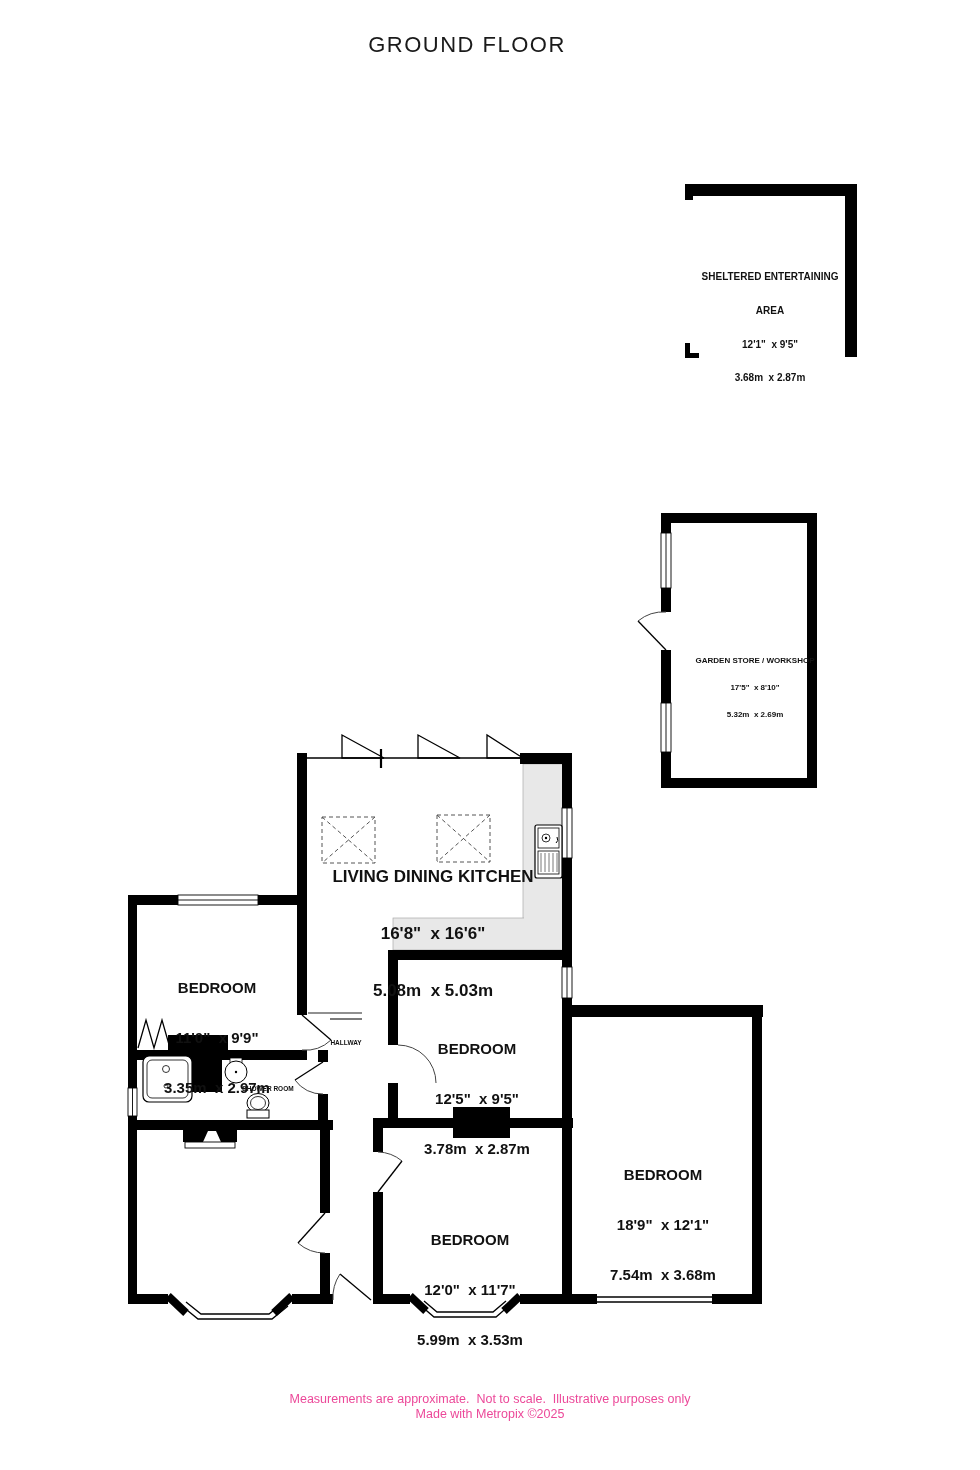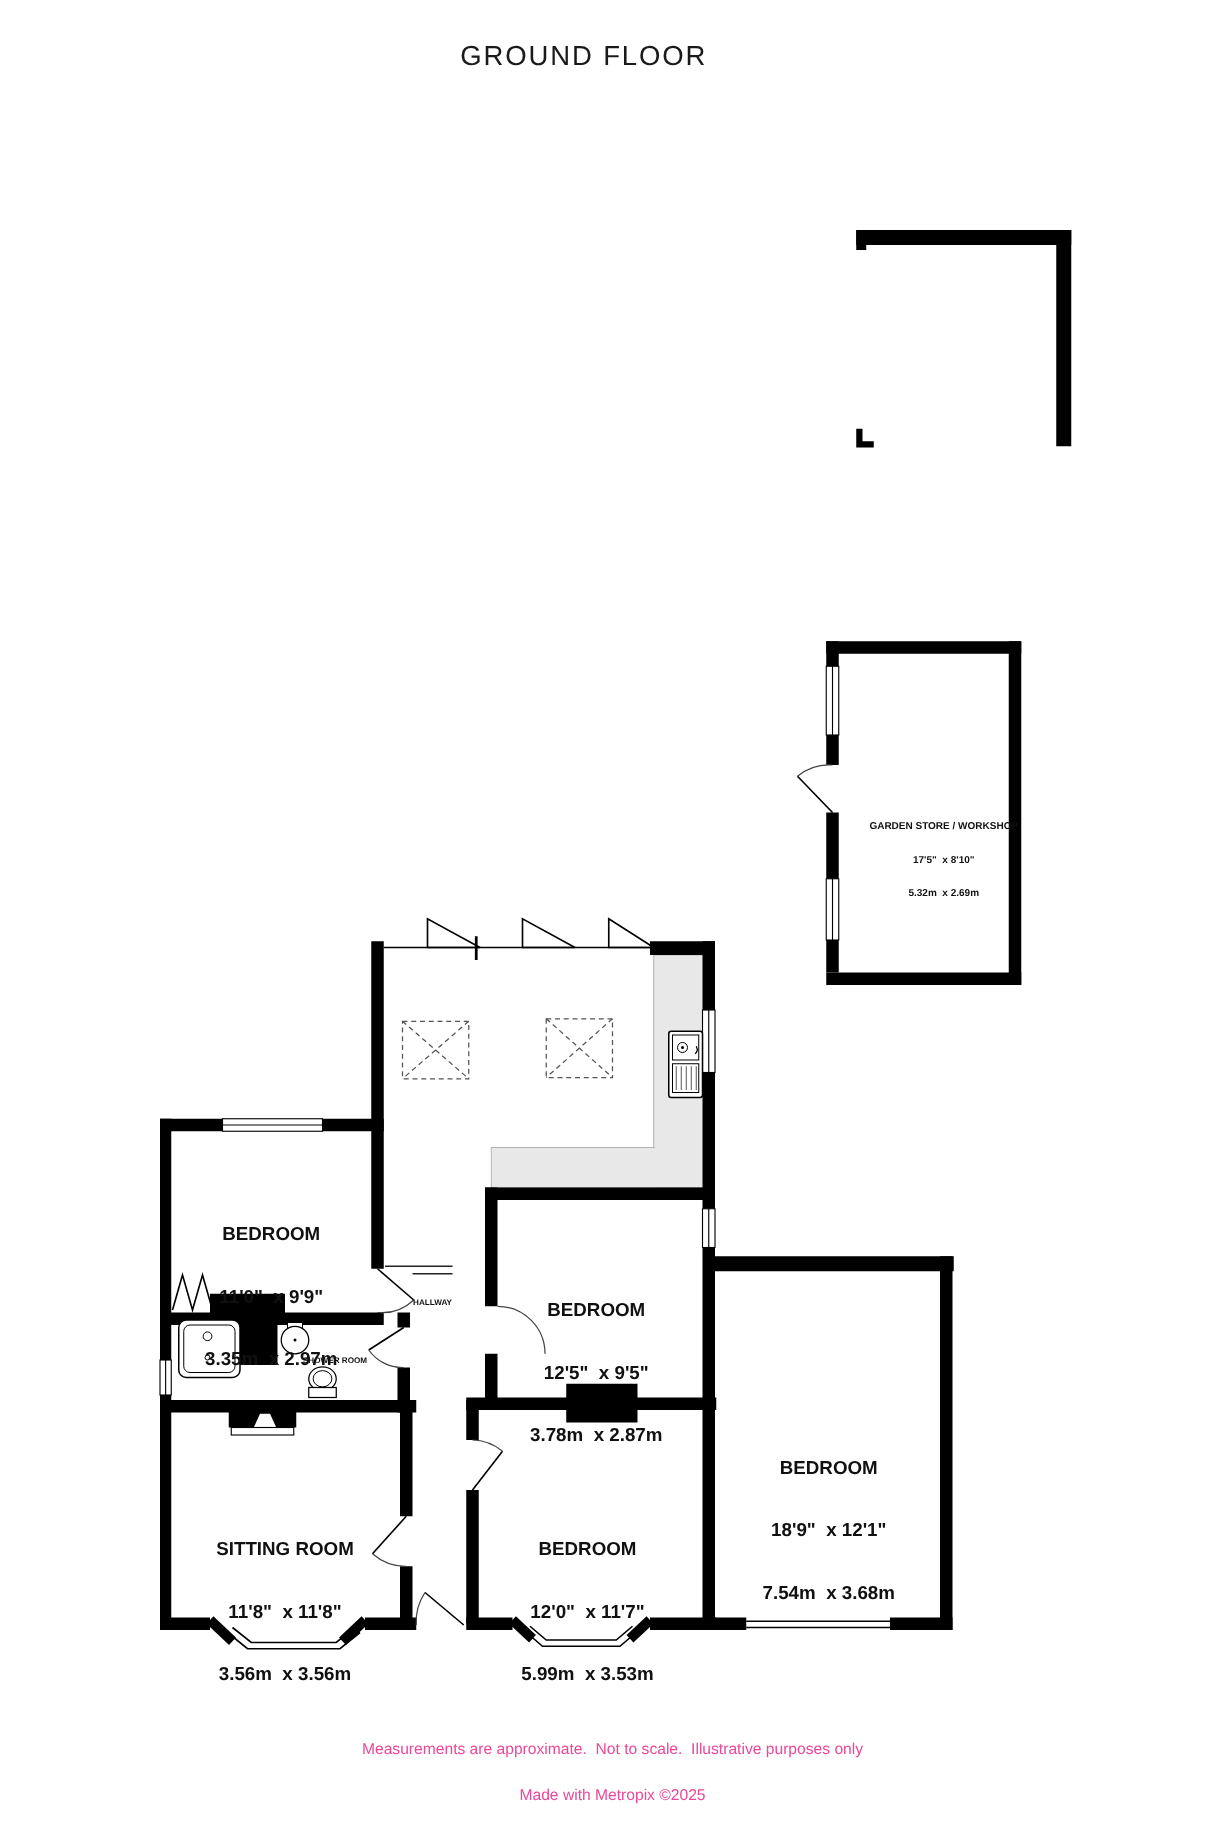--- a/index.html
+++ b/index.html
@@ -214,57 +214,63 @@
   <g>
     <ellipse class="fix" cx="258" cy="1103" rx="11" ry="9.5" stroke-width="1"></ellipse>
     <ellipse class="fix" cx="258" cy="1103" rx="7.5" ry="6.5" stroke-width="0.8"></ellipse>
     <rect class="fix" x="247" y="1110" width="22" height="8" stroke-width="1"></rect>
   </g>
 
 </svg>
 
 <div class="title" style="left:467px;top:32px;">GROUND FLOOR</div>
 
+<div class="lbl" style="left:770px;top:249px;font-size:10px;">
+  <div>SHELTERED ENTERTAINING</div>
+  <div>AREA</div>
+  <div>12'1"  x 9'5"</div>
+  <div>3.68m  x 2.87m</div>
+</div>
 
 <div class="lbl" style="left:755px;top:639px;font-size:8px;">
   <div>GARDEN STORE / WORKSHOP</div>
   <div>17'5"  x 8'10"</div>
   <div>5.32m  x 2.69m</div>
 </div>
 
+<div class="lbl" style="left:433px;top:829px;font-size:17px;">
+  <div>LIVING DINING KITCHEN</div>
+  <div>16'8"  x 16'6"</div>
+  <div>5.08m  x 5.03m</div>
+</div>
 
 <div class="lbl" style="left:217px;top:946px;font-size:15px;">
   <div>BEDROOM</div>
   <div>11'0"  x 9'9"</div>
   <div>3.35m  x 2.97m</div>
 </div>
 
 <div class="lbl" style="left:477px;top:1007px;font-size:15px;">
   <div>BEDROOM</div>
   <div>12'5"  x 9'5"</div>
   <div>3.78m  x 2.87m</div>
 </div>
 
 <div class="lbl" style="left:663px;top:1133px;font-size:15px;">
   <div>BEDROOM</div>
   <div>18'9"  x 12'1"</div>
   <div>7.54m  x 3.68m</div>
 </div>
 
-<div class="lbl" style="left:228px;top:1198px;font-size:15px;">
-  <div>SITTING ROOM</div>
-  <div>11'8"  x 11'8"</div>
-  <div>3.56m  x 3.56m</div>
-</div>
 
 <div class="lbl" style="left:470px;top:1198px;font-size:15px;">
   <div>BEDROOM</div>
   <div>12'0"  x 11'7"</div>
   <div>5.99m  x 3.53m</div>
 </div>
 
 <div class="lbl" style="left:346px;top:1039px;font-size:6.5px;">HALLWAY</div>
 <div class="lbl" style="left:268px;top:1085px;font-size:6.5px;">SHOWER ROOM</div>
 
 <div class="foot" style="left:490px;top:1392px;">Measurements are approximate.  Not to scale.  Illustrative purposes only</div>
-<div class="foot" style="left:490px;top:1407px;margin-top:22px;">Made with Metropix ©2025</div>
+<div class="foot" style="left:490px;top:1407px;">Made with Metropix ©2025</div>
 
 </div>
 
 </body></html>

